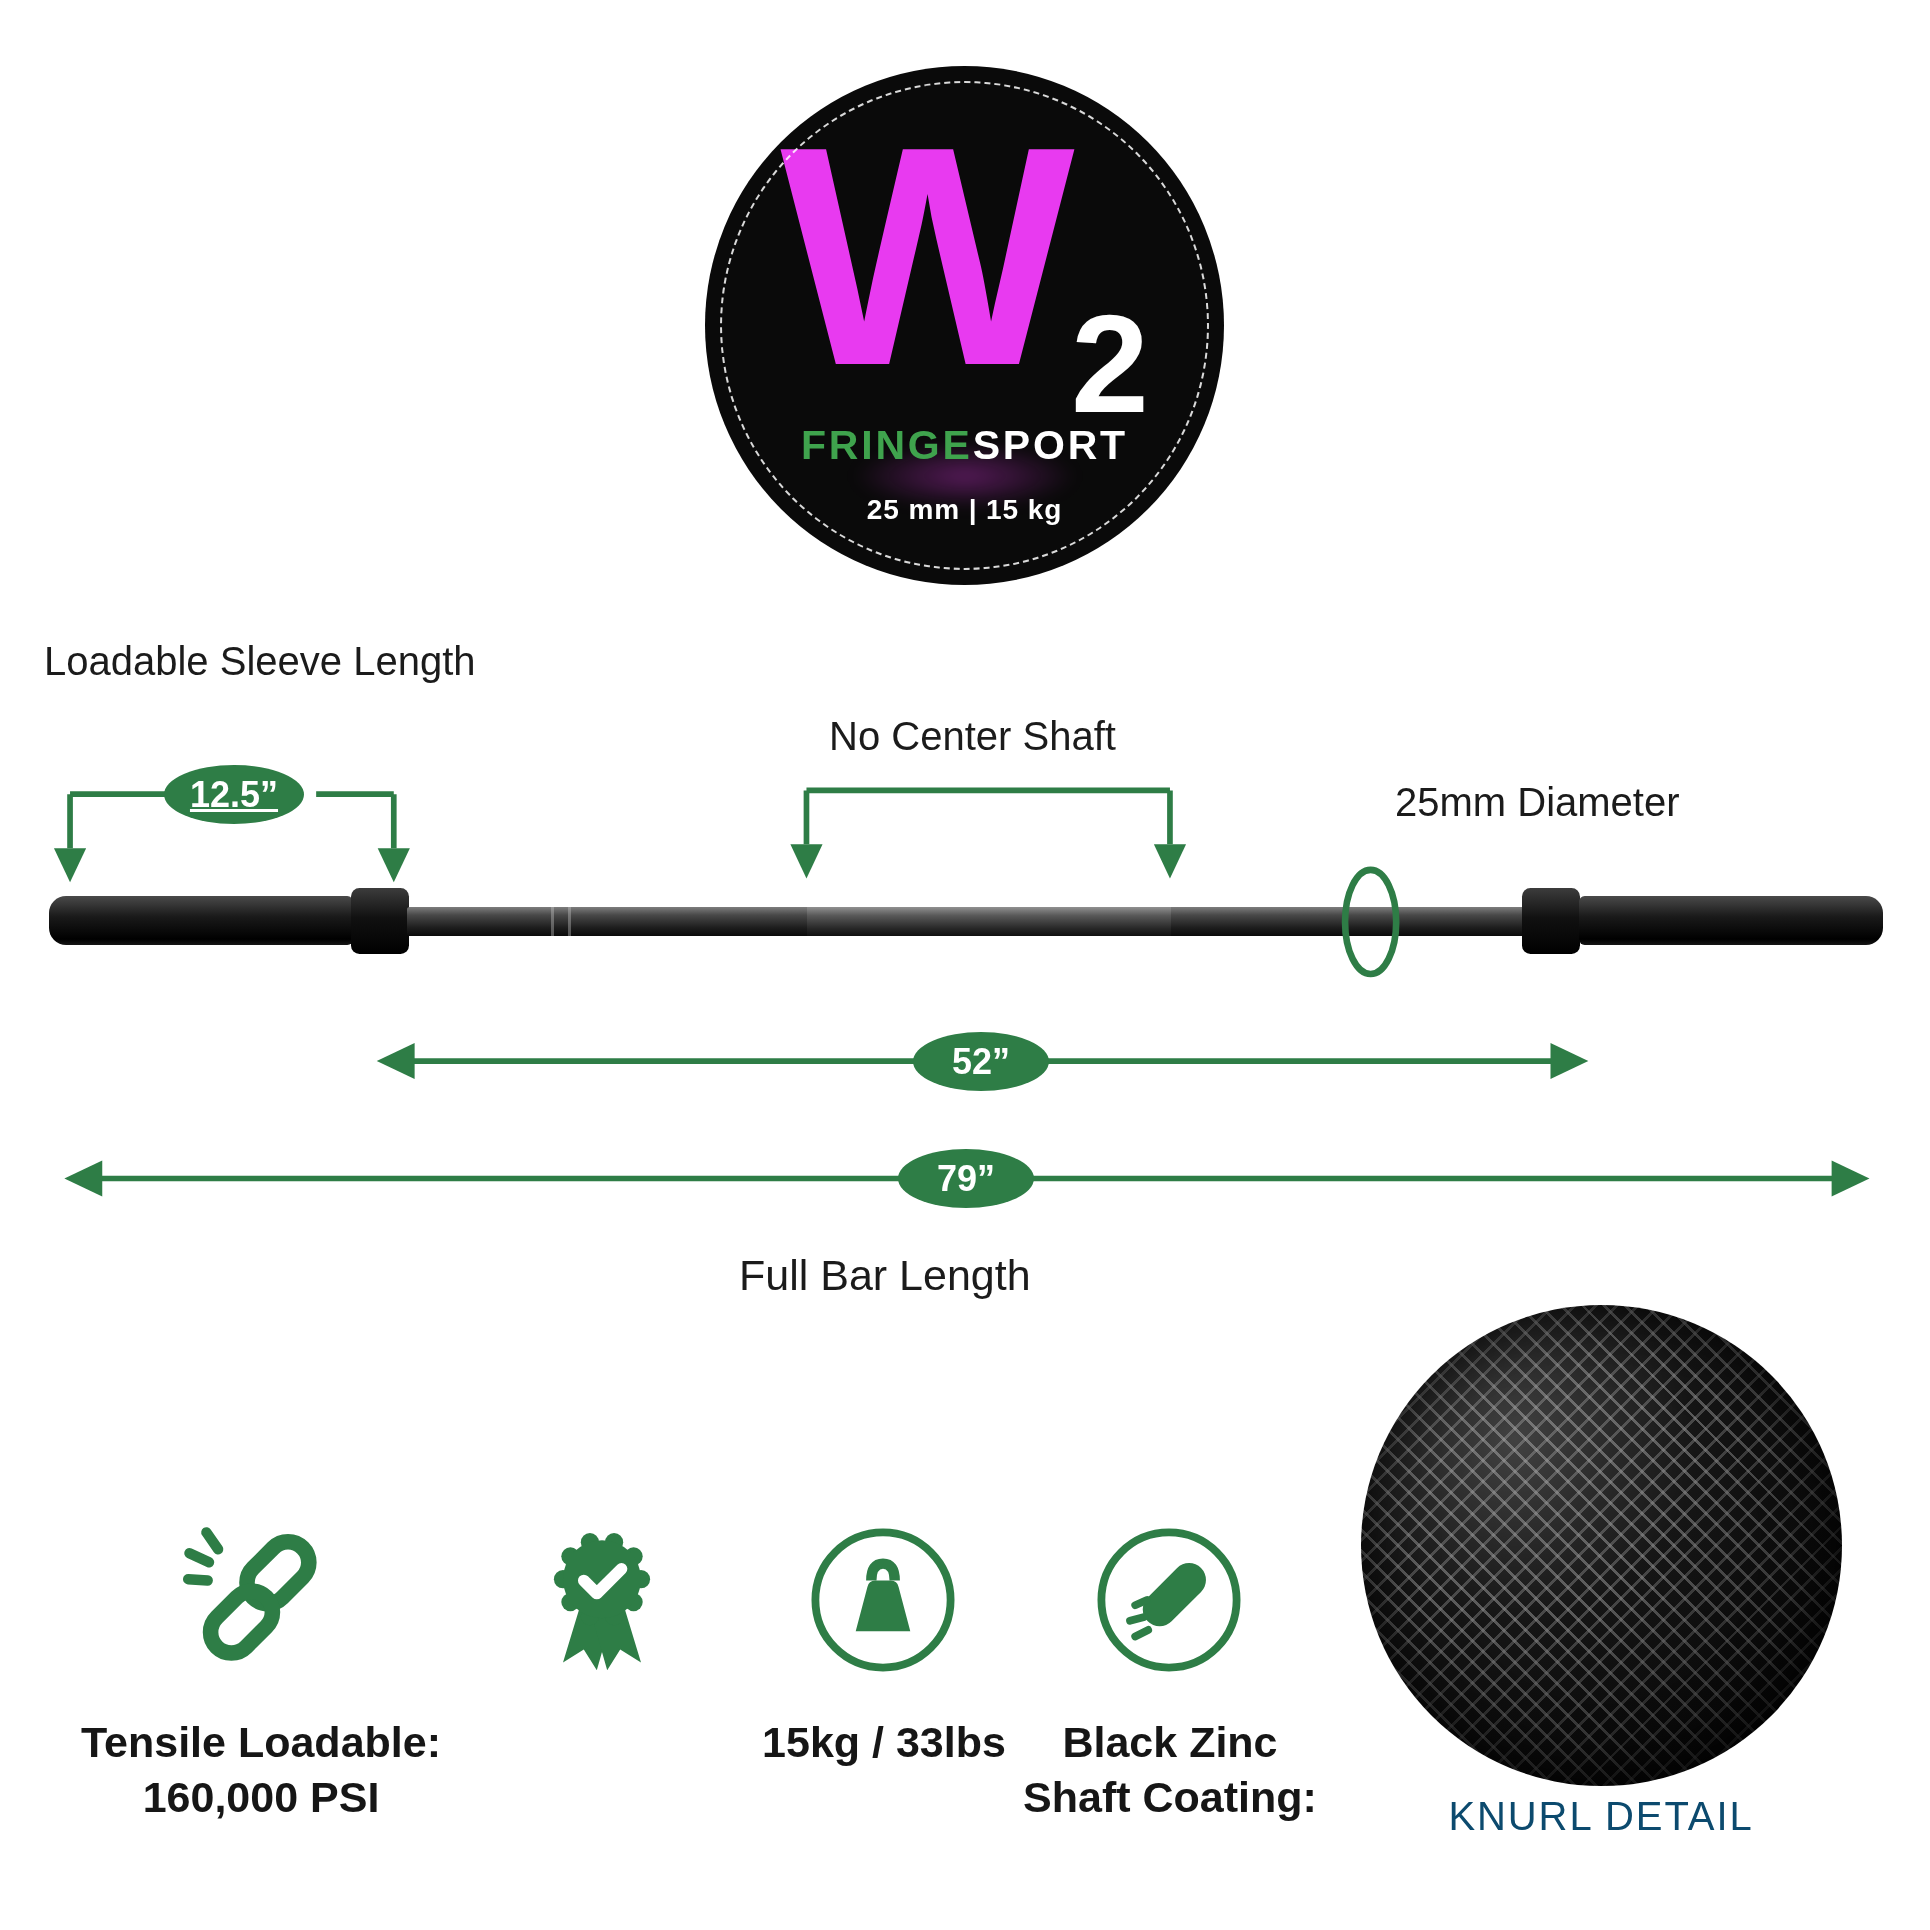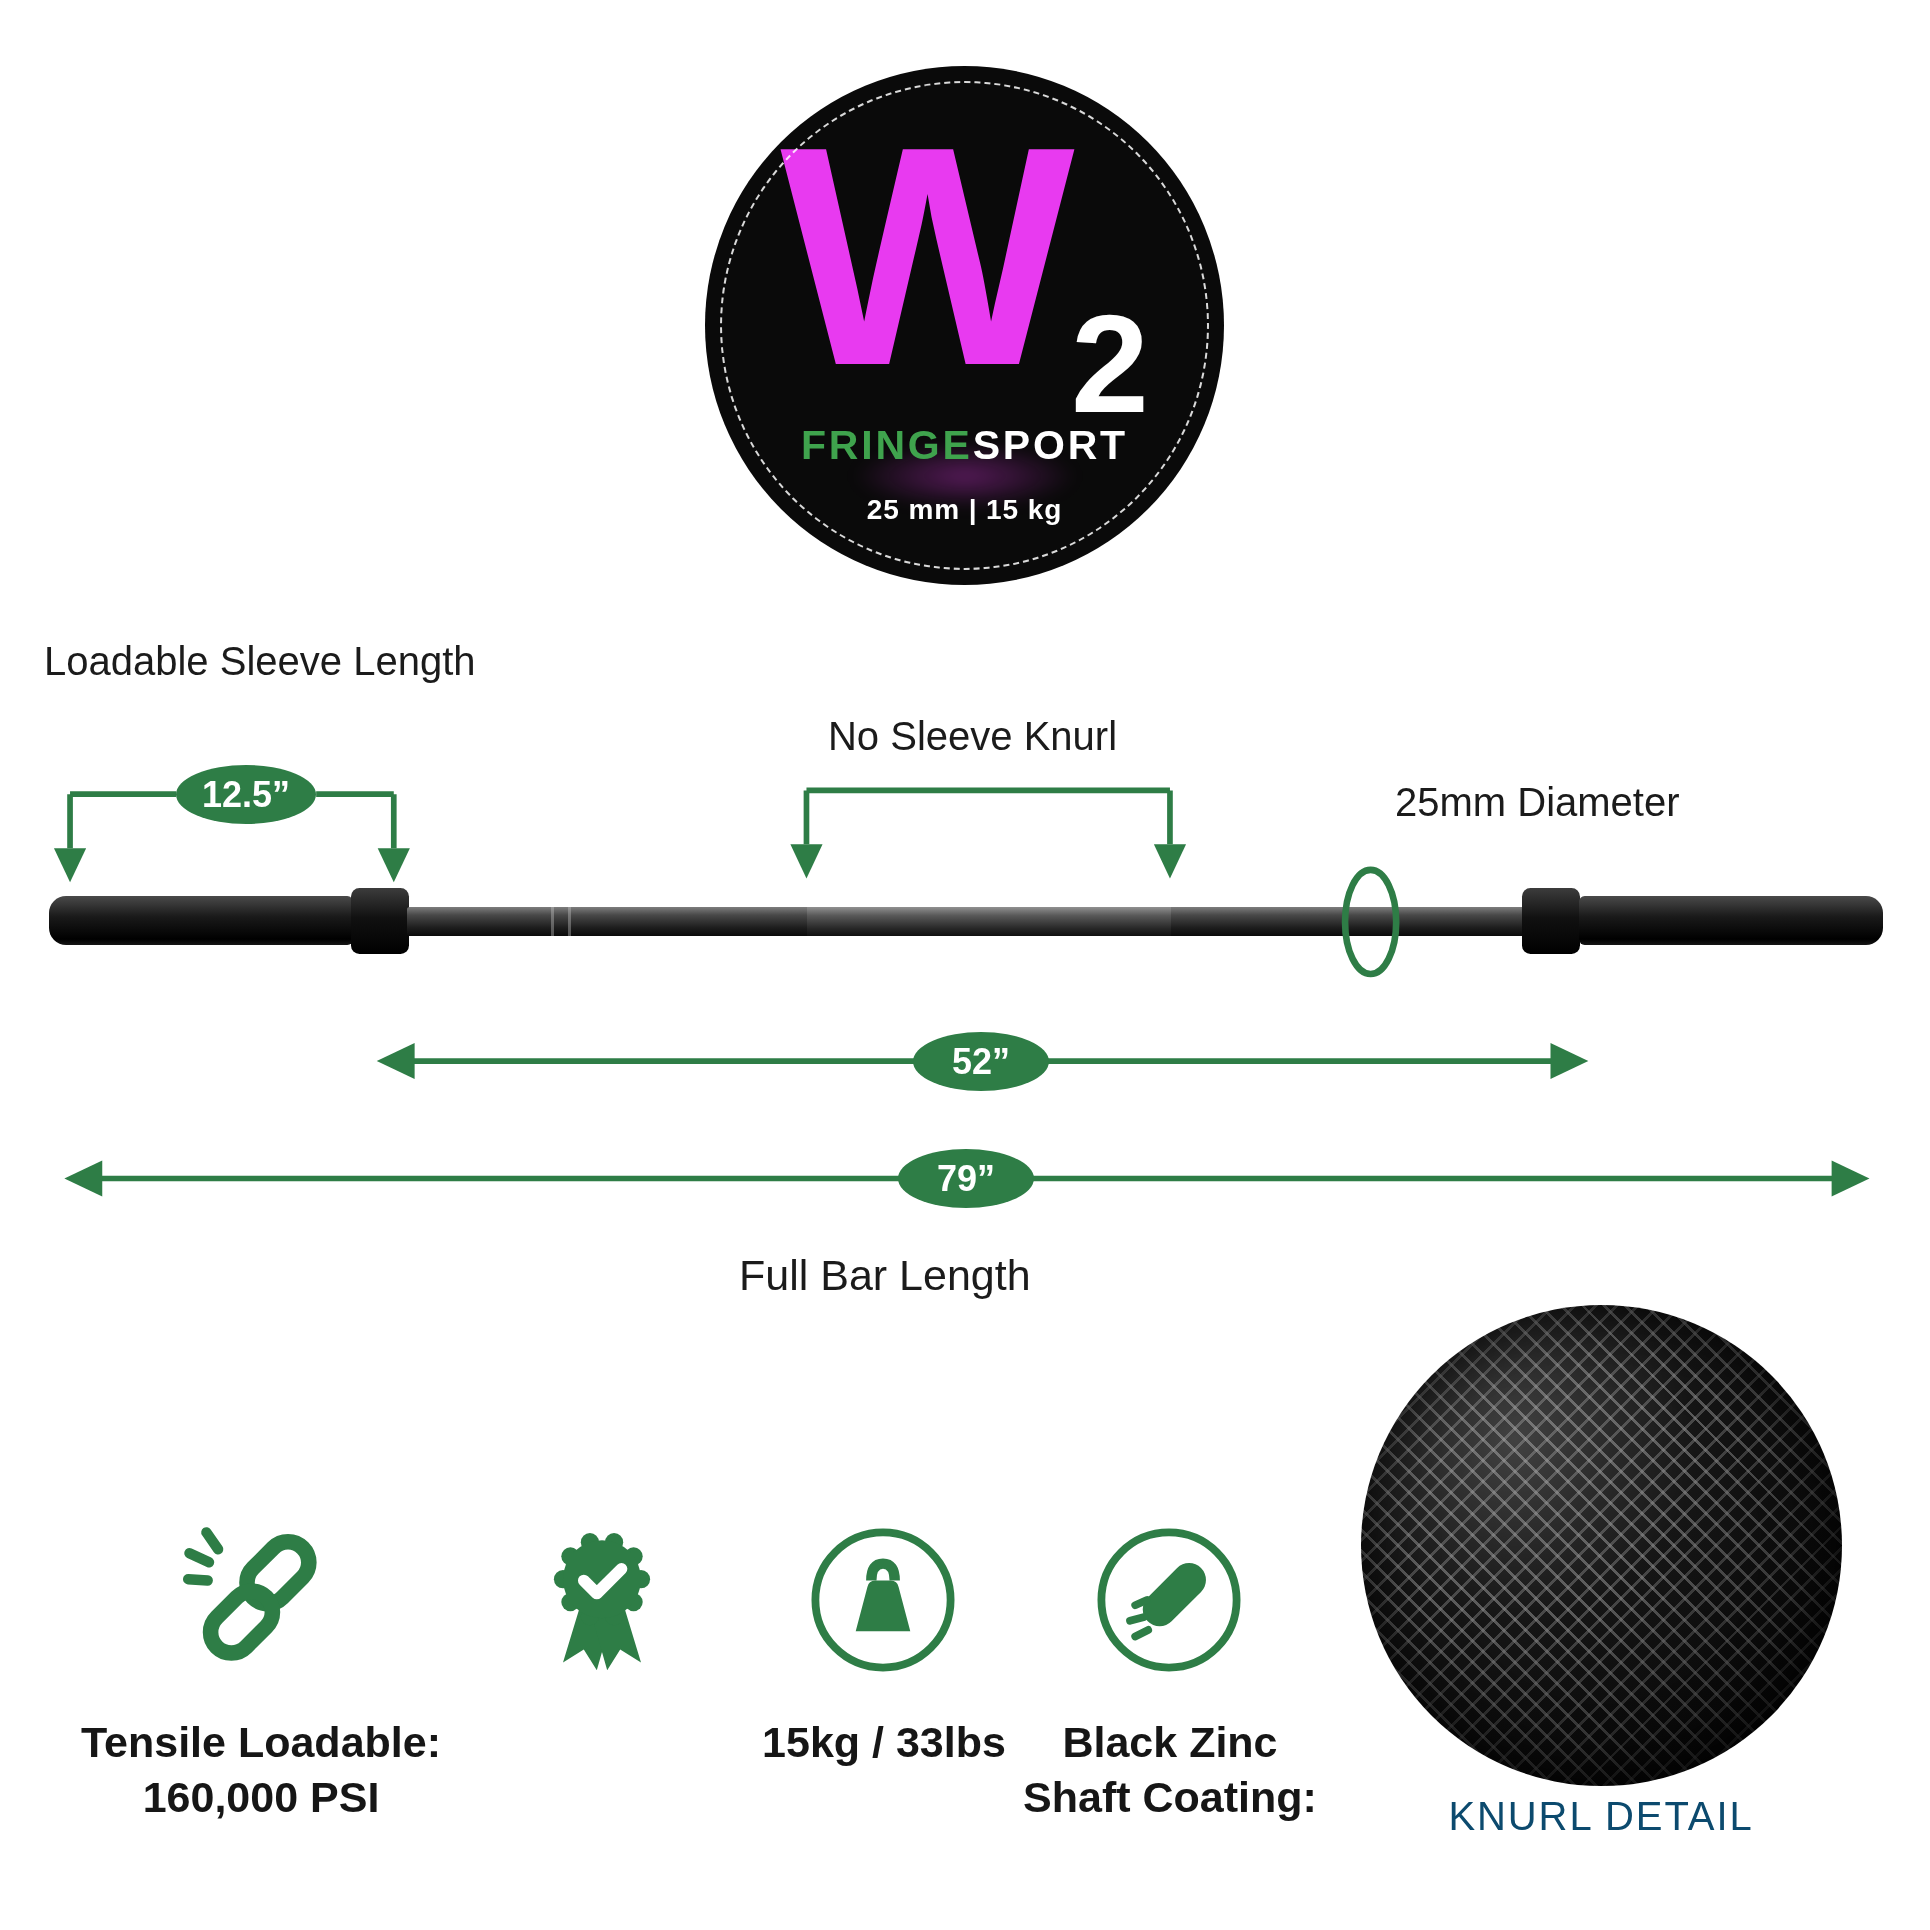--- a/index.html
+++ b/index.html
@@ -96,21 +96,21 @@
     background: #2e7d46;
     color: #ffffff;
     border-radius: 50%;
     display: flex;
     align-items: center;
     justify-content: center;
     font-size: 36px;
     font-weight: 700;
     z-index: 5;
   }
-  .badge-sleeve { left: 176px; top: 765px;  width: 140px; height: 59px; }
+  .badge-sleeve { left: 164px; top: 765px;  width: 140px; height: 59px; text-decoration: underline; }
   .badge-inner  { left: 913px; top: 1032px; width: 136px; height: 59px; }
   .badge-full   { left: 898px; top: 1149px; width: 136px; height: 59px; }
 
   
   .overlay {
     position: absolute;
     left: 0; top: 0;
     width: 1931px; height: 1931px;
     z-index: 4;
     pointer-events: none;
@@ -212,21 +212,21 @@
       <span class="logo-w">W</span>
       <span class="logo-sub">2</span>
     </div>
     <div class="logo-brand">
       <span class="brand-fringe">FRINGE</span><span class="brand-sport">SPORT</span>
     </div>
     <div class="logo-spec">25 mm | 15 kg</div>
   </div>
 
   <div class="diagram-label label-sleeve">Loadable Sleeve Length</div>
-  <div class="diagram-label label-knurl">No Sleeve Knurl</div>
+  <div class="diagram-label label-knurl">No Center Shaft</div>
   <div class="diagram-label label-diameter">25mm Diameter</div>
   <div class="diagram-label label-full">Full Bar Length</div>
 
   <div class="bar-piece sleeve sleeve-left"></div>
   <div class="bar-piece collar collar-left"></div>
   <div class="bar-piece shaft">
     <div class="shaft-mark shaft-mark-1"></div>
     <div class="shaft-mark shaft-mark-2"></div>
     <div class="shaft-smooth"></div>
   </div>

